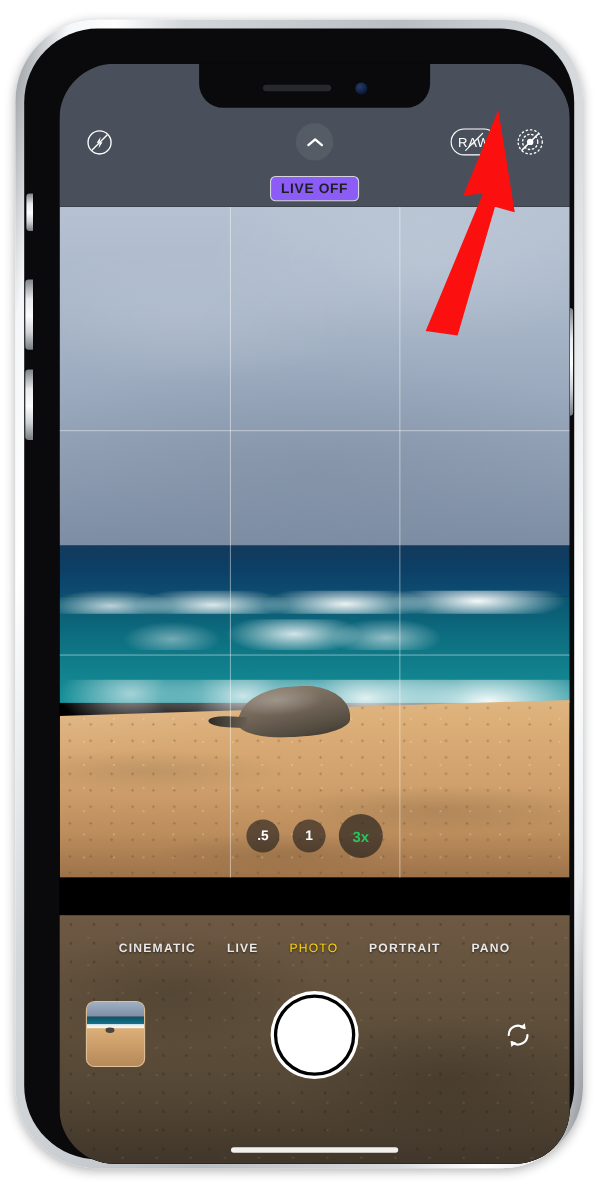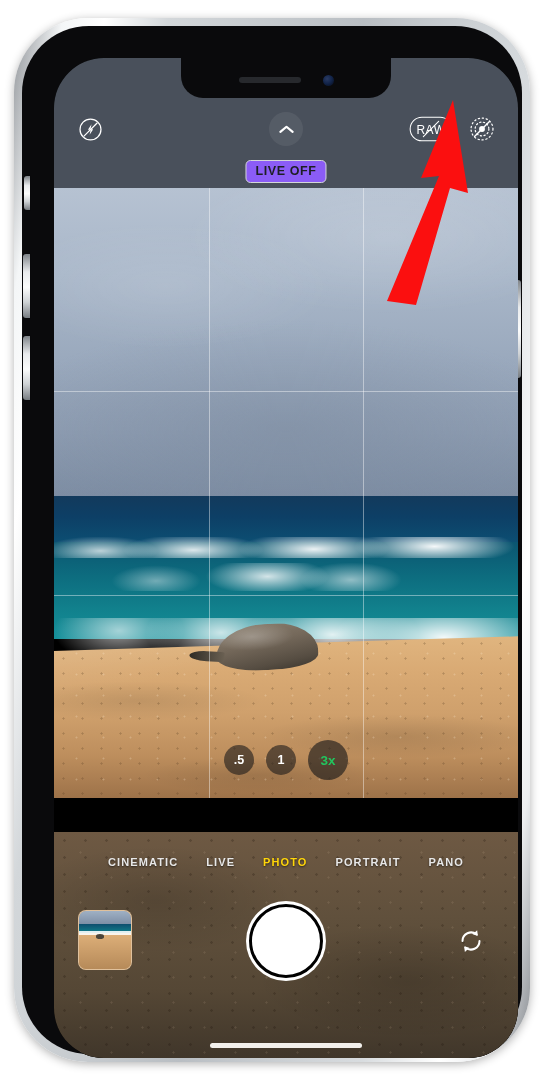--- a/index.html
+++ b/index.html
@@ -236,21 +236,21 @@
   #mode-selector {
     position: absolute; left: 0; right: 0; top: 16px; height: 28px;
     display: flex; align-items: center; justify-content: center; gap: 28px;
     z-index: 5;
   }
   .mode-item {
     color: #e8e8e8; font-size: 11px; font-weight: 600; letter-spacing: 1.1px;
     text-shadow: 0 1px 2px rgba(0,0,0,.6);
     white-space: nowrap;
   }
-  .mode-item.active { color: #ffd60a; font-weight: 700; }
+  .mode-item.active { color: #ffd60a; font-weight: 400; }
 
   #shutter-row {
     position: absolute; left: 0; right: 0; top: 66px; height: 90px;
     z-index: 5;
   }
   #thumbnail-button {
     position: absolute; left: 24px; top: 12px;
     width: 54px; height: 60px; border-radius: 8px;
     overflow: hidden;
     border: 1px solid rgba(255,255,255,.35);

